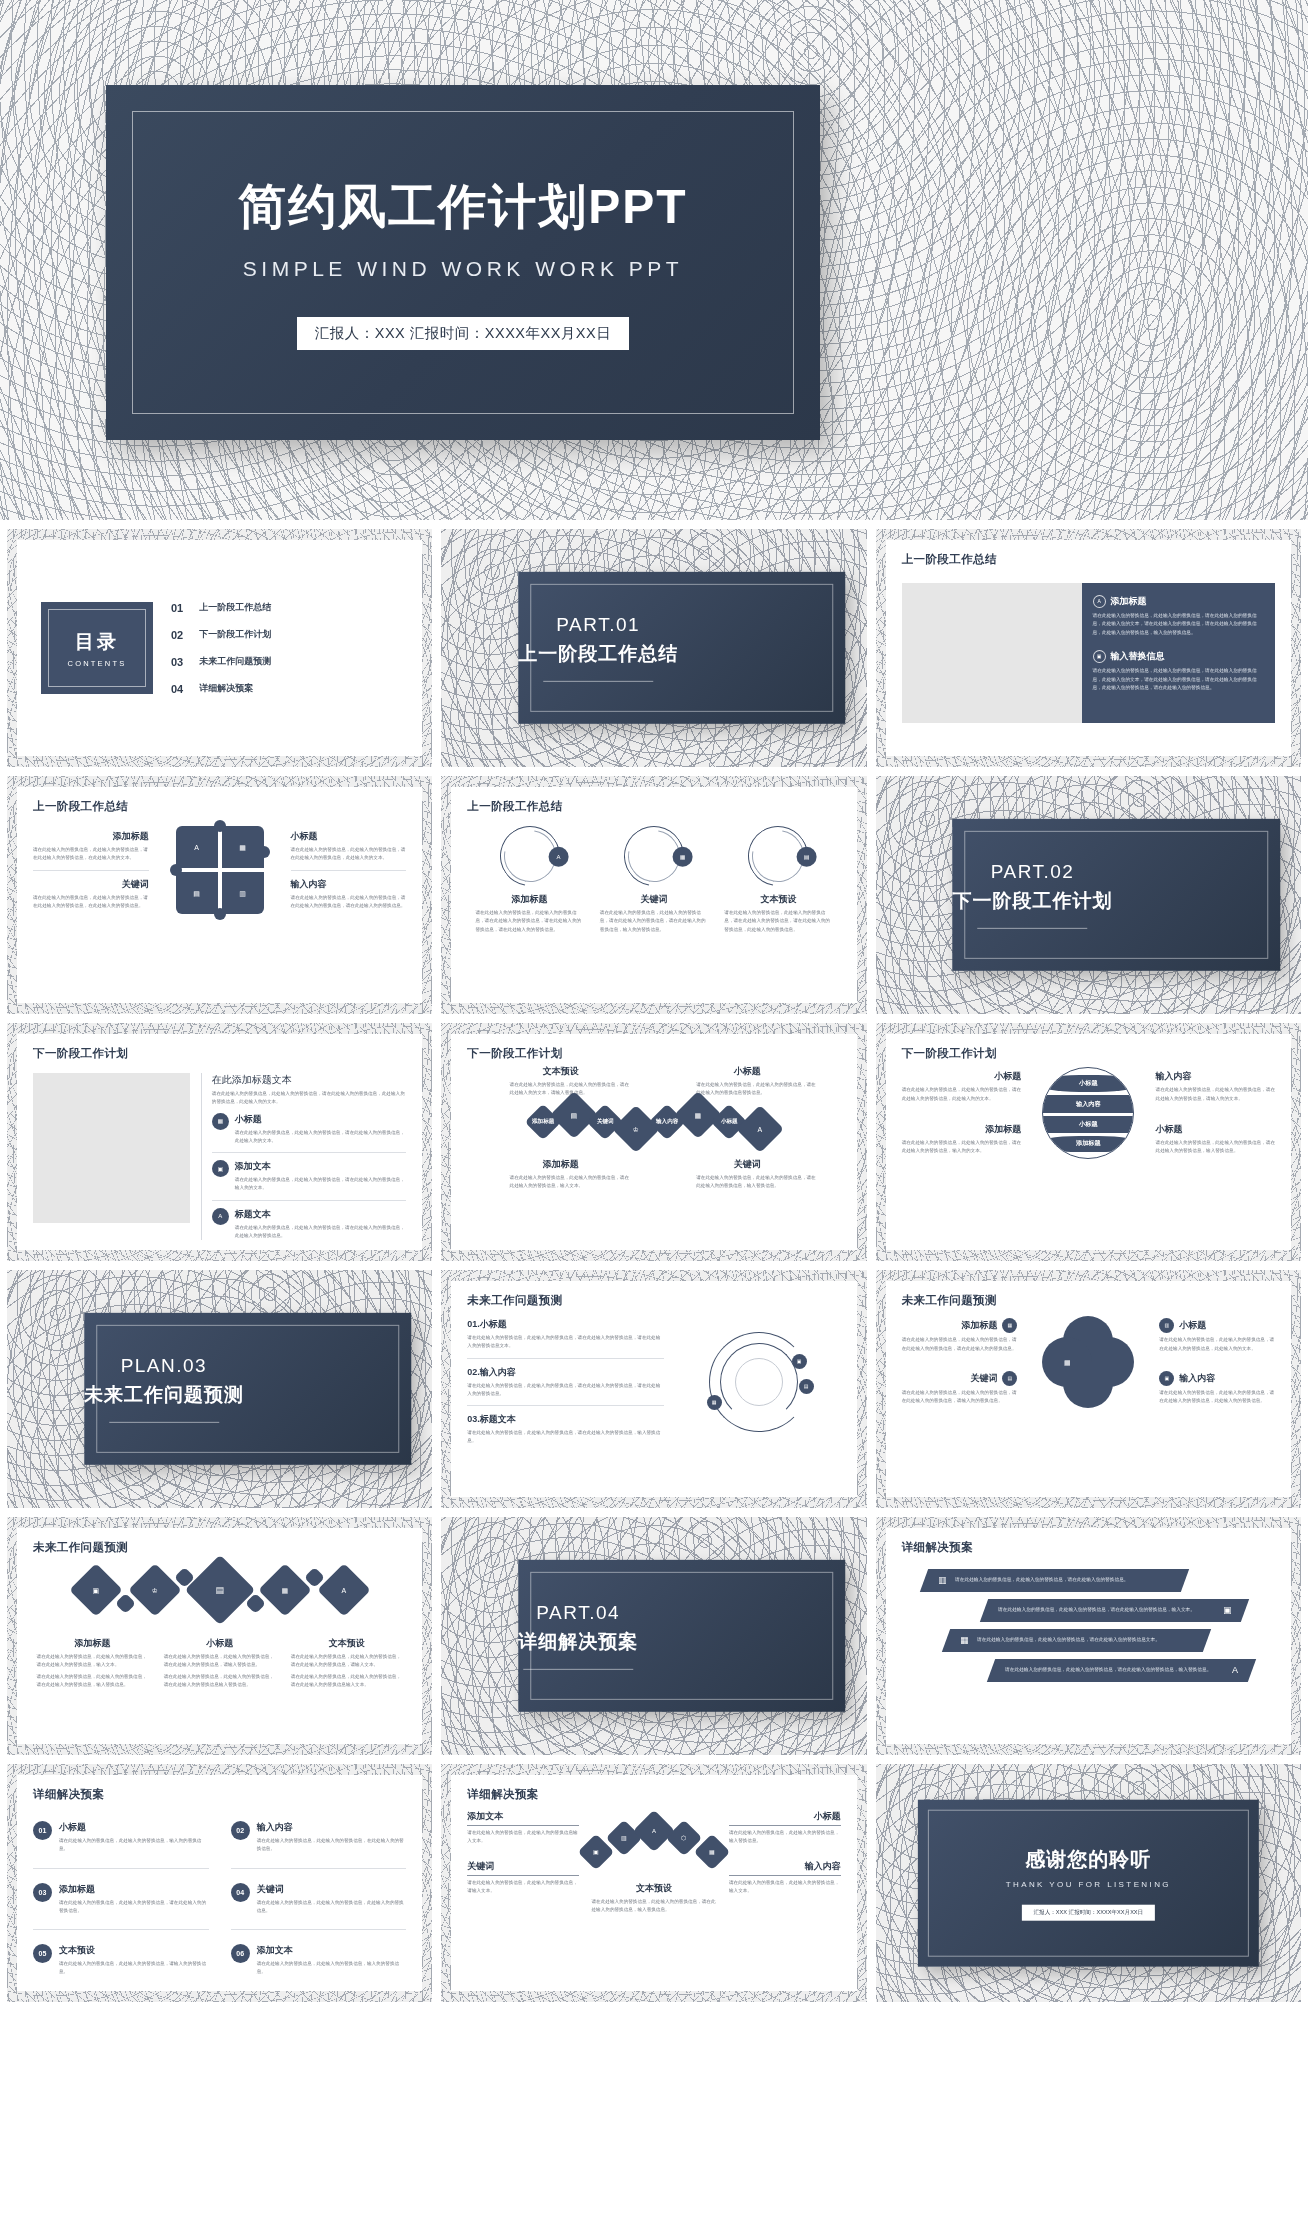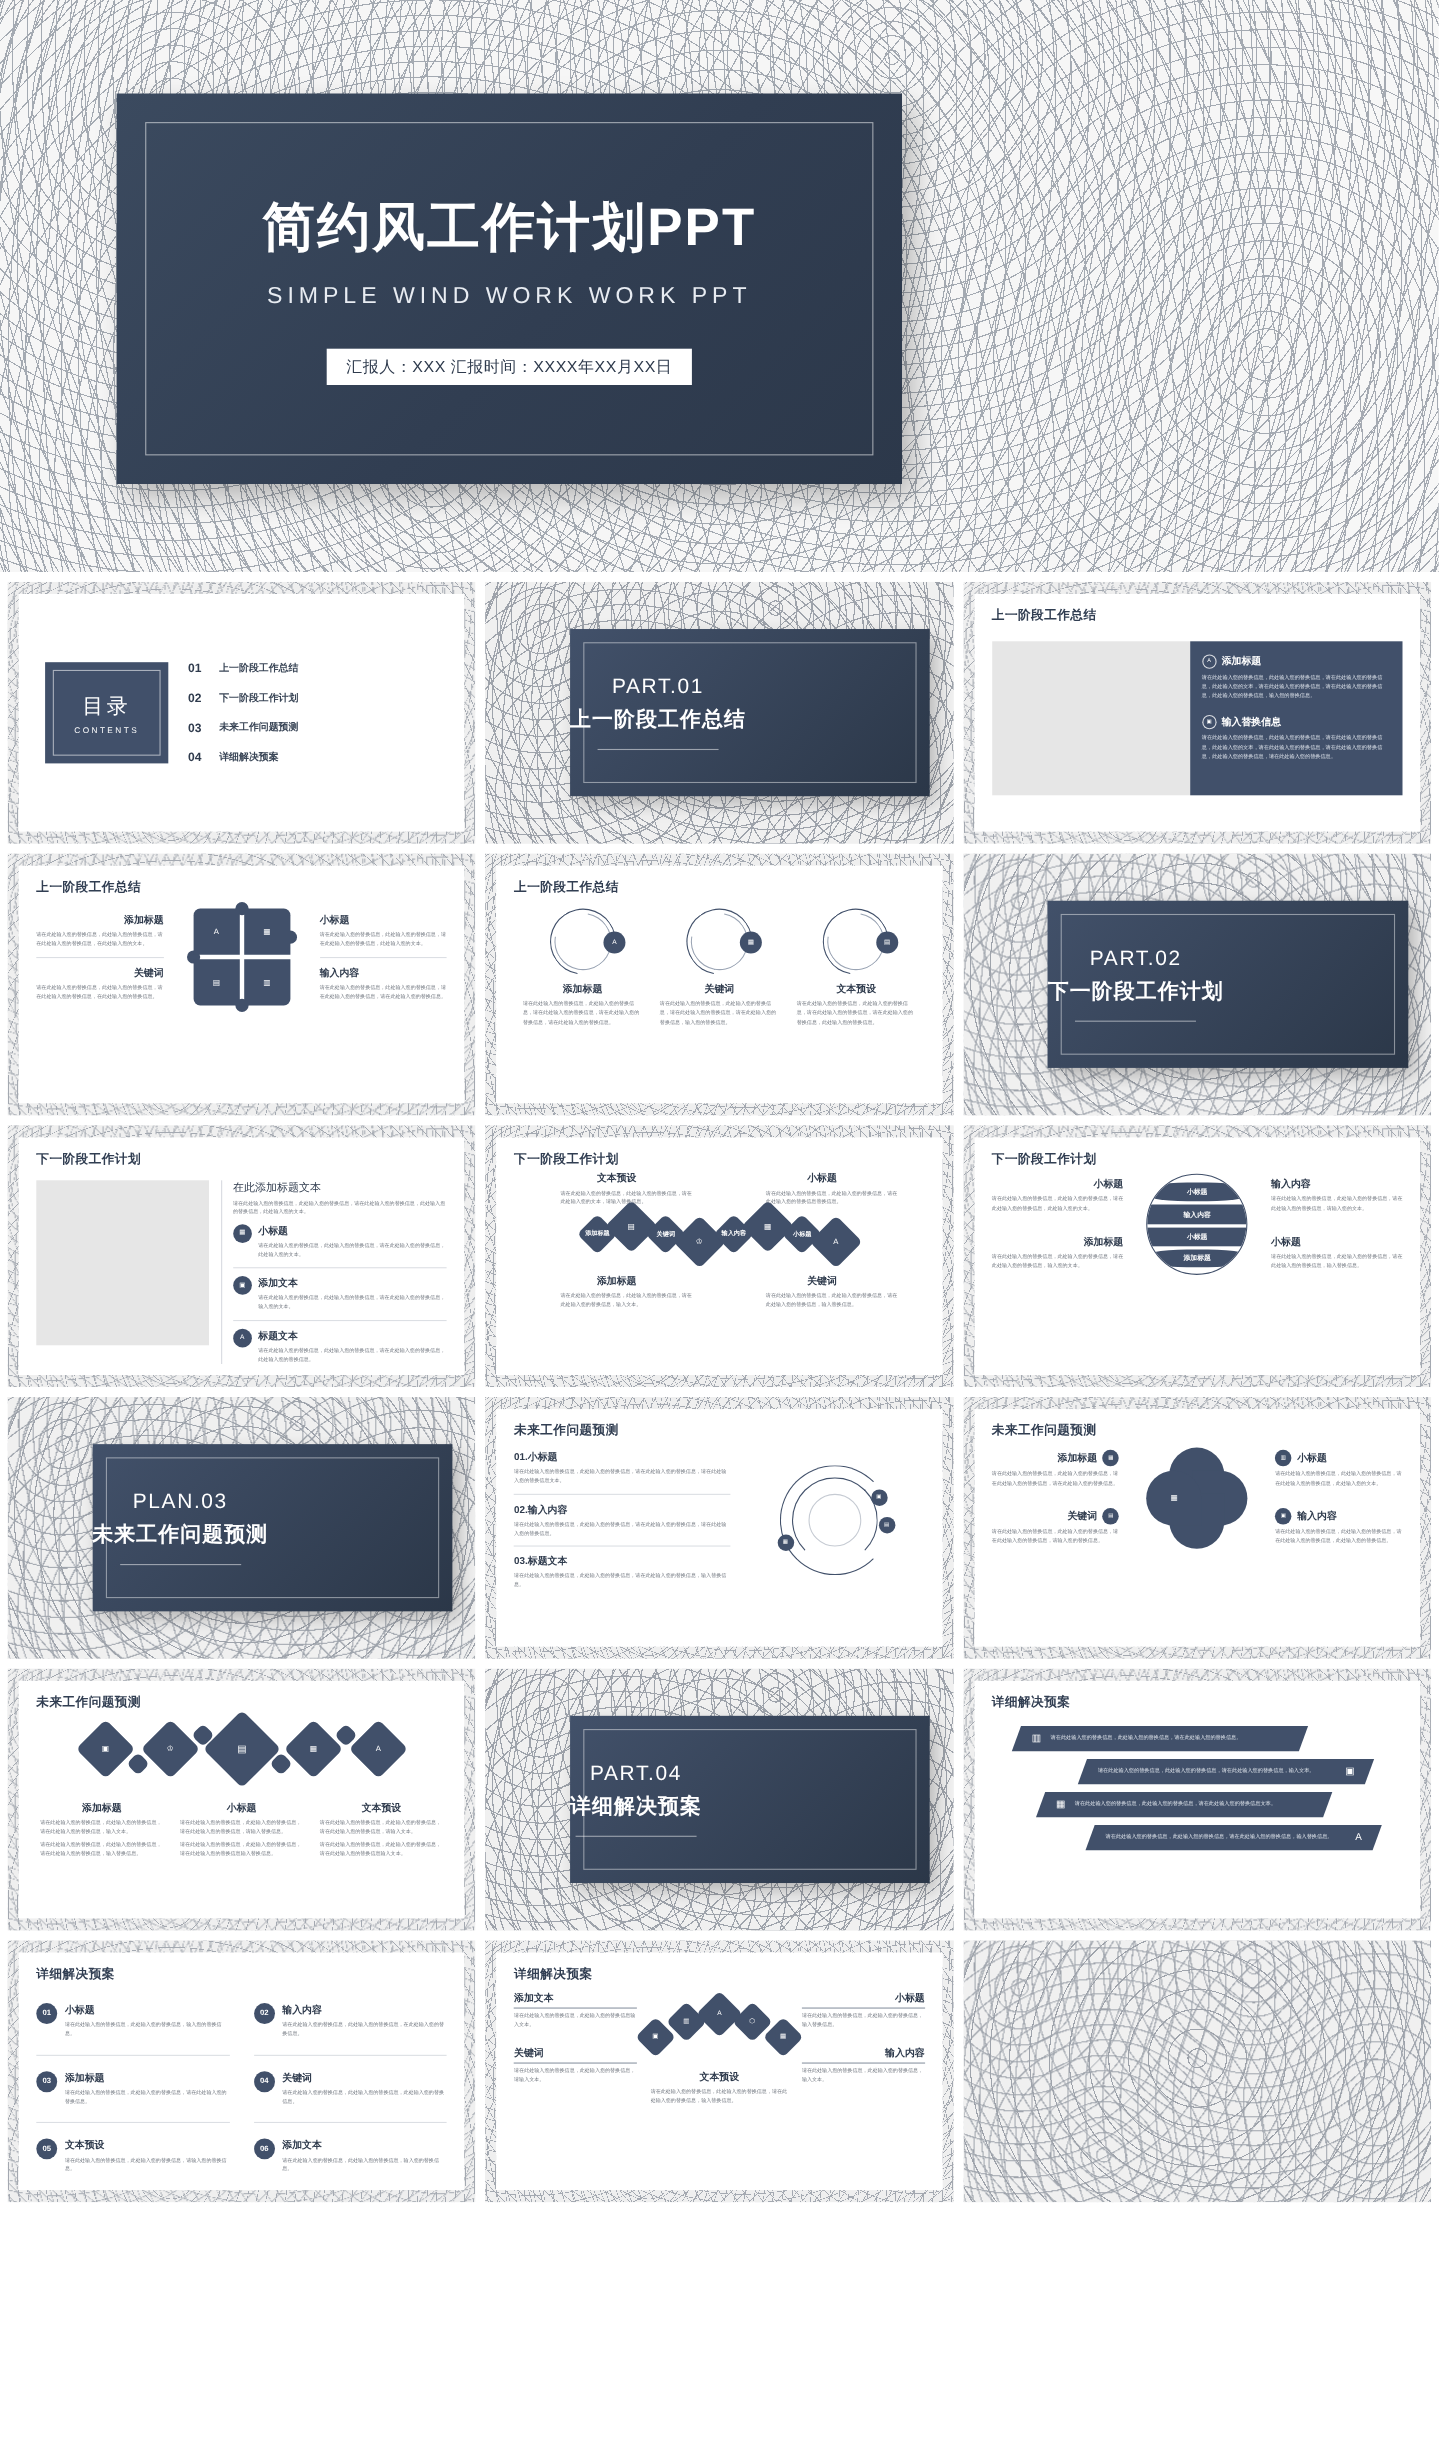--- a/index.html
+++ b/index.html
@@ -216,21 +216,21 @@
 
 <div class="grid">
 
   <div class="slide">
     <div class="rings dense"></div>
     <div class="sheet">
       <div style="display:flex;align-items:center;height:100%;gap:18px;padding:0 8px;">
         <div style="width:112px;height:92px;background:#41506a;position:relative;display:flex;align-items:center;justify-content:center;">
           <div style="position:absolute;inset:7px;border:1px solid rgba(255,255,255,.55);"></div>
           <div style="position:relative;text-align:center;color:#fff;">
-            <div style="font-size:19px;font-weight:400;letter-spacing:3px;text-align:center;">目录</div>
+            <div style="font-size:19px;font-weight:700;letter-spacing:3px;text-align:center;">目录</div>
             <div style="font-size:7.5px;letter-spacing:2.2px;margin-top:4px;">CONTENTS</div>
           </div>
         </div>
         <div style="flex:1;">
           <div style="display:flex;align-items:center;gap:16px;padding:7px 0;">
             <span style="font-size:11px;font-weight:700;color:#2f3b4d;">01</span>
             <span style="font-size:9px;color:#3a4657;font-weight:700;">上一阶段工作总结</span>
           </div>
           <div style="display:flex;align-items:center;gap:16px;padding:7px 0;">
             <span style="font-size:11px;font-weight:700;color:#2f3b4d;">02</span>
@@ -798,15 +798,23 @@
           <div class="ttl tR" style="margin-top:14px;">输入内容</div>
           <div style="height:1px;background:#8c95a3;margin:2px 0 2px;"></div>
           <div class="body2">请在此处输入您的替换信息，此处输入您的替换信息，输入文本。</div>
         </div>
       </div>
     </div>
   </div>
 
   <div class="slide">
     <div class="rings"></div>
+    <div class="ty-card">
+      <div style="position:absolute;inset:10px;border:1px solid rgba(255,255,255,.45);"></div>
+      <div style="position:relative;">
+        <div class="ty-t">感谢您的聆听</div>
+        <div class="ty-s">THANK YOU FOR LISTENING</div>
+        <div class="ty-m">汇报人：XXX    汇报时间：XXXX年XX月XX日</div>
+      </div>
+    </div>
   </div>
 
 </div>
 
 </body></html>

